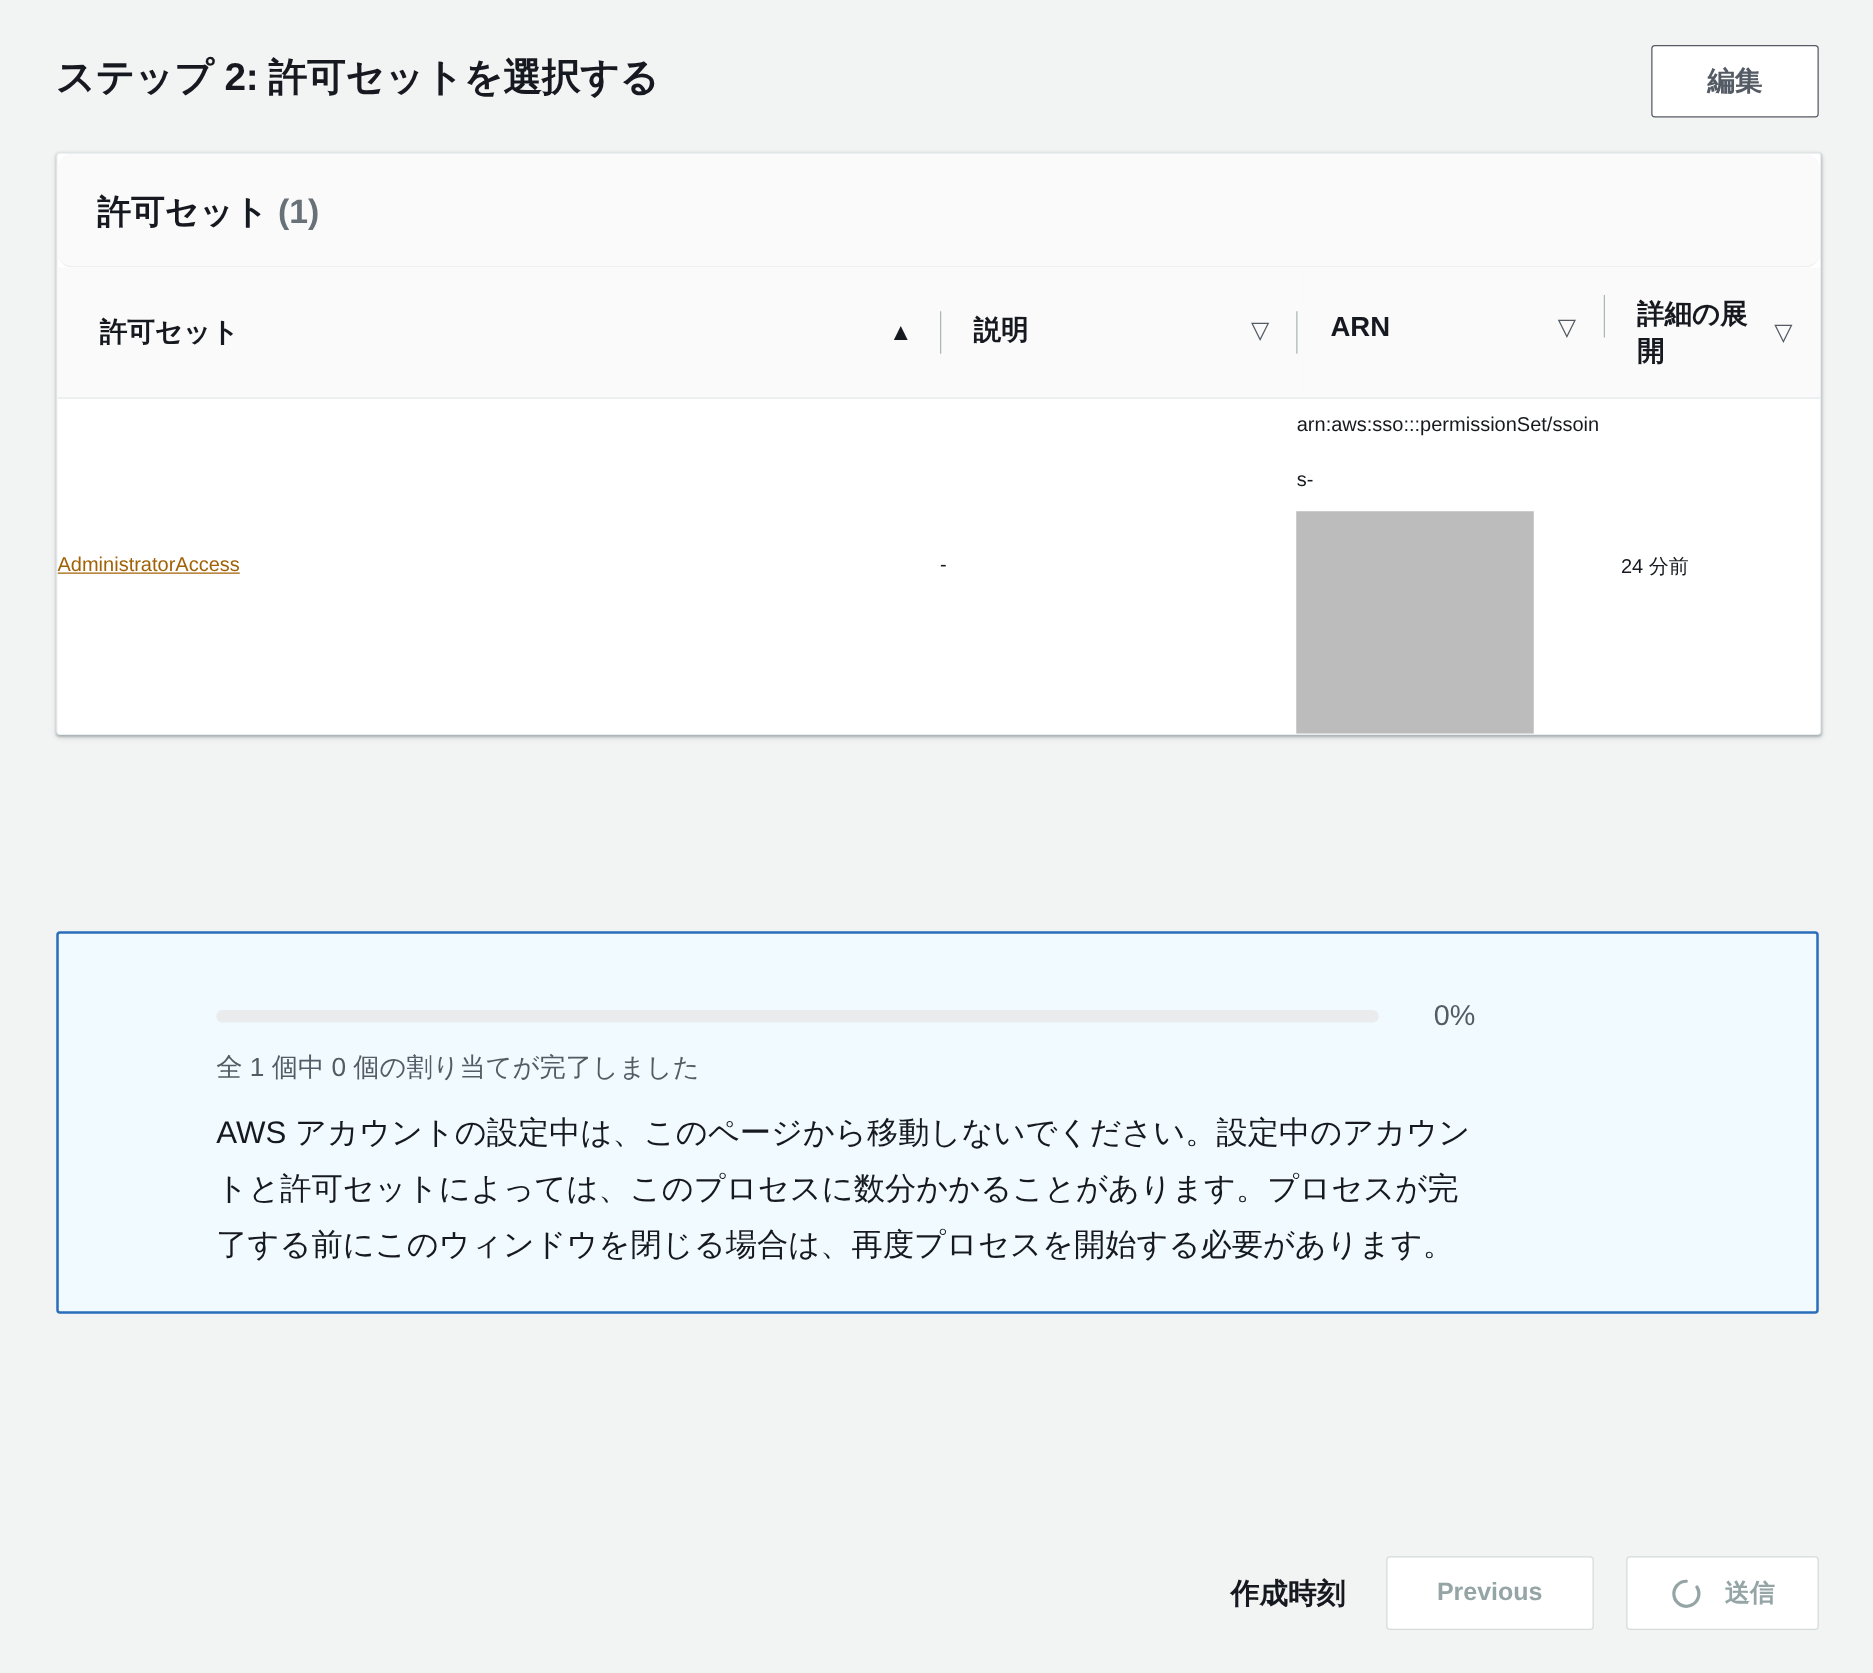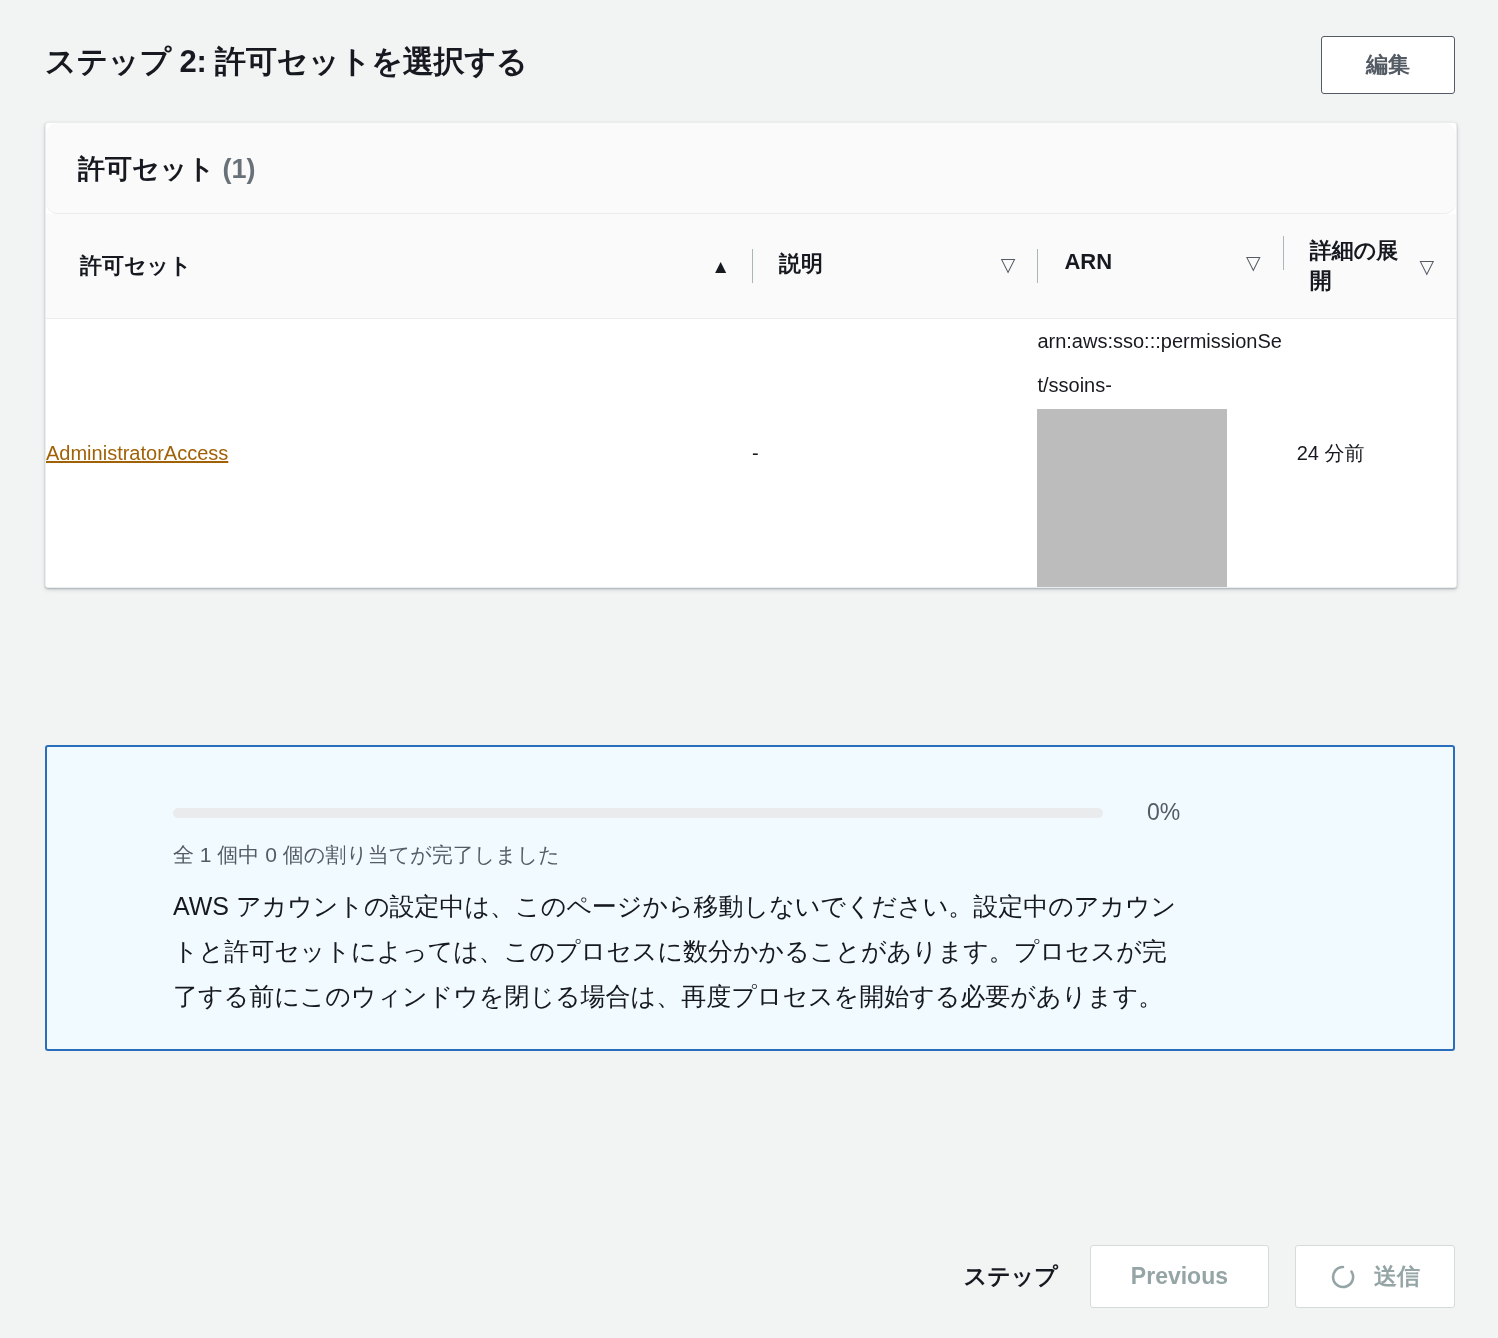--- a/index.html
+++ b/index.html
@@ -123,21 +123,21 @@
   }
   .sort-icon {
     font-size: 19px;
     color: #16191f;
     line-height: 1;
     margin-left: 18px;
   }
   .sort-icon.inactive { color: #545b64; }
 
   table.ps-table td {
-    font-size: 20px;
+    font-size: 16px;
     color: #16191f;
     vertical-align: middle;
     padding: 0;
     background: #ffffff;
   }
   .cell-pad { padding: 18px 0 18px 34px; }
   .row-link {
     color: #a16207;
     text-decoration: underline;
     cursor: pointer;
@@ -254,21 +254,21 @@
     font-weight: bold;
     color: #16191f;
     cursor: pointer;
     padding: 14px 6px;
   }
   .btn-disabled {
     background: #ffffff;
     border: 1px solid #d5dbdb;
     color: #95a5a6;
     border-radius: 3px;
-    font-size: 23px;
+    font-size: 20px;
     font-weight: bold;
     padding: 17px 40px;
     cursor: default;
     font-family: inherit;
     box-sizing: border-box;
   }
   .btn-submit {
     display: flex;
     align-items: center;
     gap: 18px;
@@ -361,21 +361,21 @@
       <div class="progress-track">
         <div class="progress-fill" id="progress-fill" style="width: 0%;"></div>
       </div>
       <span class="progress-pct">0%</span>
     </div>
     <div class="progress-caption">全 1 個中 0 個の割り当てが完了しました</div>
     <div class="alert-body">AWS アカウントの設定中は、このページから移動しないでください。設定中のアカウントと許可セットによっては、このプロセスに数分かかることがあります。プロセスが完了する前にこのウィンドウを閉じる場合は、再度プロセスを開始する必要があります。</div>
   </div>
 
   <div class="footer">
-    <span class="link-cancel">ステップ</span>
+    <span class="link-cancel">作成時刻</span>
     <button class="btn-disabled">Previous</button>
     <button class="btn-disabled btn-submit">
       <span class="spinner">
         <svg viewBox="0 0 26 26" width="26" height="26" aria-hidden="true">
           <path d="M13 3 A10 10 0 1 0 21.5 7.6" fill="none" stroke="#95a5a6" stroke-width="2.6" stroke-linecap="round"></path>
         </svg>
       </span>
       <span>送信</span>
     </button>
   </div>

